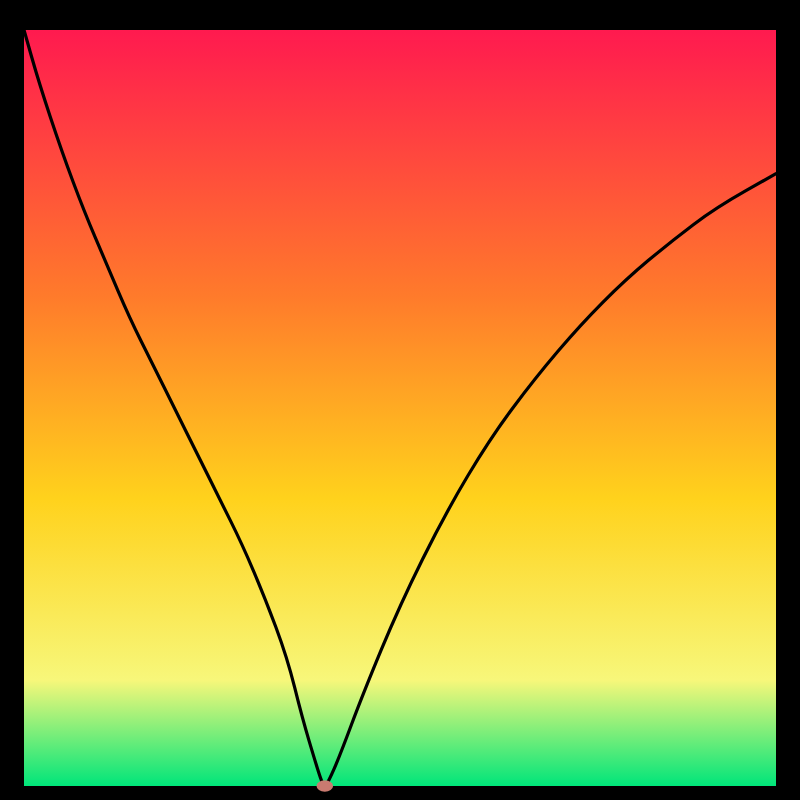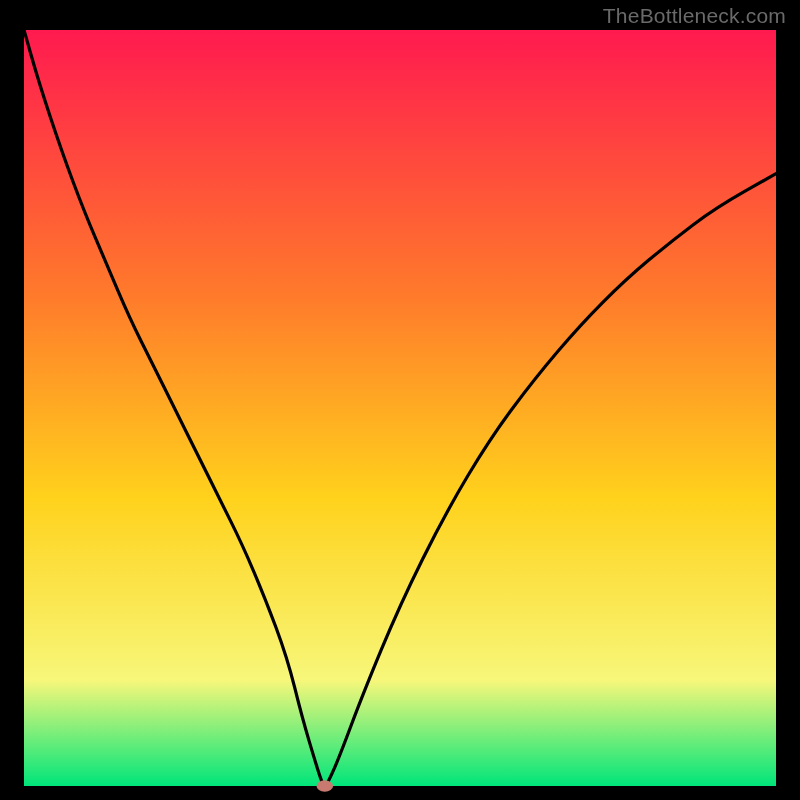--- a/index.html
+++ b/index.html
@@ -31,21 +31,20 @@
   svg {
     position: absolute;
     left: 0;
     top: 0;
   }
 </style>
 </head>
 <body>
 <div class="frame">
 
-<div class="watermark">TheBottleneck.com</div>
 
 <svg id="chart-svg" width="800" height="800" viewBox="0 0 800 800">
   <defs>
     <linearGradient id="bg-grad" x1="0" y1="0" x2="0" y2="1">
       <stop id="g0" offset="0%" stop-color="#ff1a4f"></stop>
       <stop id="g1" offset="35%" stop-color="#ff7a2b"></stop>
       <stop id="g2" offset="62%" stop-color="#ffd21c"></stop>
       <stop id="g3" offset="86%" stop-color="#f7f77a"></stop>
       <stop id="g4" offset="100%" stop-color="#00e57a"></stop>
     </linearGradient>

